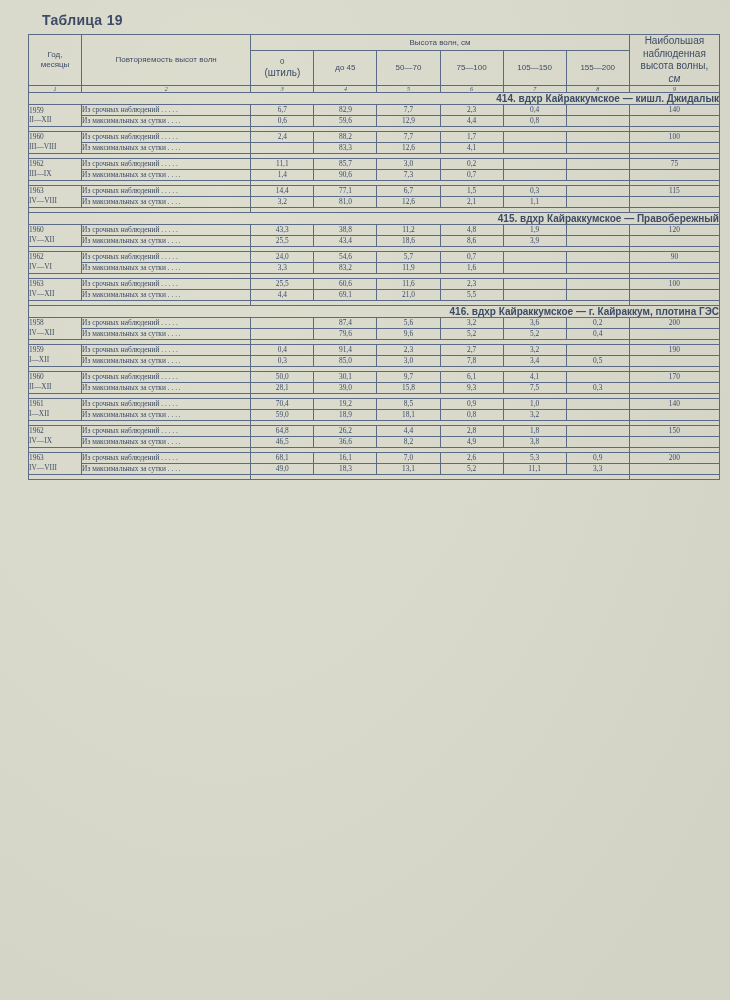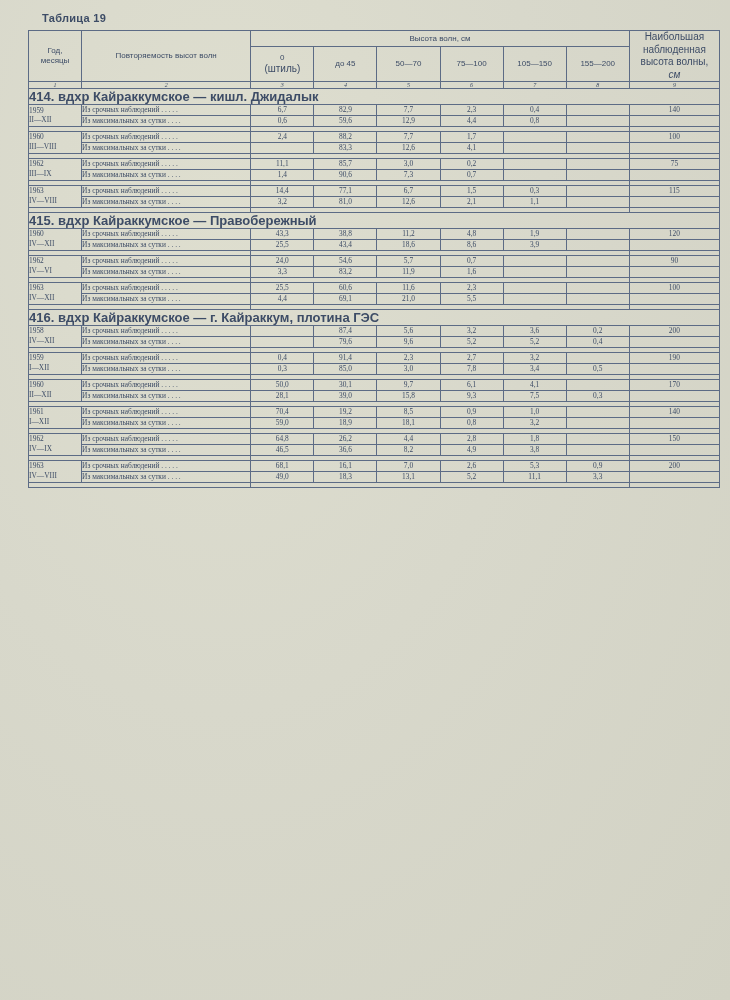--- a/index.html
+++ b/index.html
@@ -24,21 +24,21 @@
   }
   .page {
     position: absolute;
     inset: 0;
     padding: 8px 14px 0 14px;
     box-sizing: border-box;
   }
   .table-caption {
     font-family: "Liberation Sans", sans-serif;
     font-weight: bold;
-    font-size: 11px;
+    font-size: 14px;
     letter-spacing: 0.3px;
     margin: 4px 0 6px 28px;
     color: #3d4c66;
   }
   table.main {
     border-collapse: collapse;
     width: 692px;
     margin-left: 14px;
     font-size: 8px;
     color: #3d4c66;
@@ -64,24 +64,24 @@
     font-size: 6px;
     font-style: italic;
     padding: 1px 0 2px 0;
     border-top: 0.8px solid #5c6b85;
     border-bottom: 1.6px solid #5c6b85;
   }
   .toprule {
     border-top: 1.6px solid #5c6b85 !important;
   }
   .section-title td {
-    text-align: left;
+    text-align: right;
     font-family: "Liberation Sans", sans-serif;
     font-weight: bold;
-    font-size: 13px;
+    font-size: 10px;
     padding: 7px 0 4px 0;
     border-left: 0.8px solid #5c6b85;
     border-right: 0.8px solid #5c6b85;
     border-top: 0;
     border-bottom: 0;
   }
   .datarow td {
     border: 0;
     font-size: 7.4px;
     line-height: 1.35;

